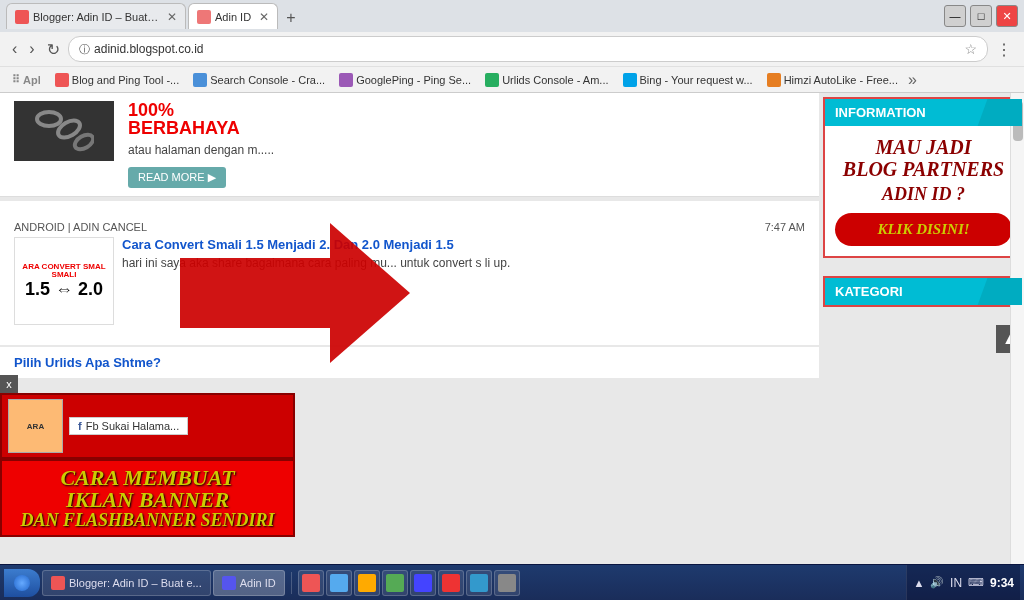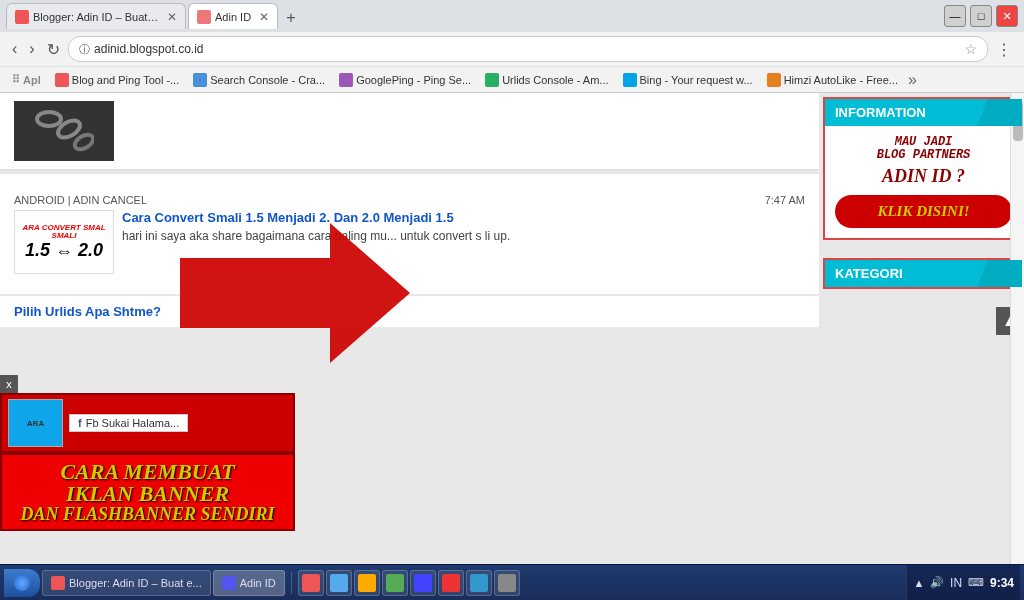--- a/index.html
+++ b/index.html
@@ -103,23 +103,23 @@
     }
     .article-snippet { font-size: 12px; color: #444; padding: 6px 0; }
 
     
     .article-main {
       background: #fff; margin-top: 4px; padding: 20px 14px;
     }
     .article-meta { font-size: 11px; color: #555; display: flex; justify-content: space-between; margin-bottom: 4px; }
     .article-title-row { display: flex; gap: 8px; }
     .article-thumb {
-      width: 100px; height: 64px; background: #fff;
+      width: 100px; height: 88px; background: #fff;
       display: flex; align-items: center; justify-content: center;
-      border: 1px solid #ddd; flex-shrink: 0; position: relative; overflow: hidden; font-style: italic;
+      border: 1px solid #ddd; flex-shrink: 0; position: relative; overflow: hidden;
     }
     .smali-text { font-size: 8px; font-weight: 900; color: #e00; text-align: center; line-height: 1.0; }
     .smali-version { font-size: 18px; font-weight: 900; color: #000000; }
     .article-text-block { flex: 1; }
     .article-title { font-size: 13px; color: #1155cc; font-weight: bold; margin-bottom: 4px; }
     .article-desc { font-size: 12px; color: #444; }
 
     
     .red-arrow {
       position: absolute; left: 180px; top: 130px; z-index: 15;
@@ -138,21 +138,21 @@
     .widget-header {
       background: #00bcd4; padding: 6px 10px; position: relative; overflow: hidden;
     }
     .widget-header-bg {
       position: absolute; right: -10px; top: -5px;
       width: 50px; height: 40px; background: #00acc1;
       transform: skewX(-20deg);
     }
     .widget-header-title { font-weight: 900; font-size: 13px; color: #fff; position: relative; z-index: 1; }
     .widget-body { padding: 10px; background: #fff; }
-    .partners-text { font-family: Liberation Mono, monospace; font-weight: 900; text-align: center; font-size: 12px; color: #8B0000; font-style: italic; line-height: 1.1; }
+    .partners-text { font-family: Liberation Serif, serif; font-weight: 900; text-align: center; font-size: 20px; color: #8B0000; font-style: italic; line-height: 1.1; }
     .partners-adin { font-family: 'Comic Sans MS', cursive; font-weight: 900; text-align: center; font-size: 18px; color: #8B0000; font-style: italic; margin-top: 4px; }
     .klik-btn {
       background: #cc0000; color: #cc0; border: none; border-radius: 20px;
       padding: 8px 20px; font-weight: 900; font-size: 15px; font-style: italic;
       cursor: pointer; width: 100%; margin-top: 8px; display: block; text-align: center;
       font-family: 'Comic Sans MS', cursive;
     }
     .kategori-widget .widget-header { background: #00bcd4; }
     .scroll-up-btn { width: 28px; height: 28px; background: #555; color: #fff; display: flex; align-items: center; justify-content: center; font-size: 16px; align-self: flex-end; cursor: pointer; }
 
@@ -276,20 +276,28 @@
       <div class="article-top">
         <div class="article-img">
 
           <div style="text-align:center;">
             <svg width="60" height="50" viewBox="0 0 60 50">
               <ellipse cx="15" cy="15" rx="12" ry="7" fill="none" stroke="#888" stroke-width="4"></ellipse>
               <ellipse cx="35" cy="25" rx="12" ry="7" fill="none" stroke="#888" stroke-width="4" transform="rotate(-30 35 25)"></ellipse>
               <ellipse cx="50" cy="38" rx="10" ry="6" fill="none" stroke="#777" stroke-width="4" transform="rotate(-30 50 38)"></ellipse>
             </svg>
           </div>
+        </div>
+        <div style="flex:1; padding-left: 4px;">
+          <div style="color:#e00; font-weight:900; font-size:18px; line-height:1.0;">
+            <span>100%</span><br>
+            <span>BERBAHAYA</span>
+          </div>
+          <div class="article-snippet">atau halaman dengan m.....</div>
+          <button class="read-more-btn">READ MORE ▶</button>
         </div>
       </div>
 
       <div class="article-main">
         <div class="article-meta">
           <span>ANDROID | ADIN CANCEL</span>
           <span>7:47 AM</span>
         </div>
         <div class="article-title-row">
           <div class="article-thumb">
@@ -340,21 +348,21 @@
   </div>
 
   <div class="red-arrow">
     <svg width="230" height="140" viewBox="0 0 230 140">
       <polygon points="0,35 150,35 150,0 230,70 150,140 150,105 0,105" fill="#cc0000" opacity="0.92"></polygon>
     </svg>
   </div>
 
   <div style="position:absolute; left:0; top:300px; z-index:10; width:295px;">
     <div style="background:#c00; padding:4px 6px; display:flex; align-items:center; gap:6px; border:2px solid #800;">
-      <div style="background:#0ea5e9; width:55px; height:48px; display:flex; align-items:center; justify-content:center; font-size:8px; font-weight:bold; color:#333; border:1px solid #aaa; flex-shrink:0;">
+      <div style="background:#fdba74; width:55px; height:54px; display:flex; align-items:center; justify-content:center; font-size:8px; font-weight:bold; color:#333; border:1px solid #aaa; flex-shrink:0;">
         ARA
       </div>
       <div style="background:#fff; border:1px solid #ccc; padding:2px 8px; font-size:11px; color:#333; display:flex; align-items:center; gap:4px;">
         <span style="color:#3b5998; font-weight:bold;">f</span>
         <span>Fb Sukai Halama...</span>
       </div>
     </div>
     <div style="background:#e00; border:2px solid #800; padding:6px 4px; text-align:center;">
       <div style="color:#cc0; font-weight:900; font-size:22px; font-style:italic; text-shadow:1px 1px 2px #000; font-family:'Comic Sans MS',cursive; line-height:1.0;">CARA MEMBUAT</div>
       <div style="color:#cc0; font-weight:900; font-size:22px; font-style:italic; text-shadow:1px 1px 2px #000; font-family:'Comic Sans MS',cursive; line-height:1.0;">IKLAN BANNER</div>

